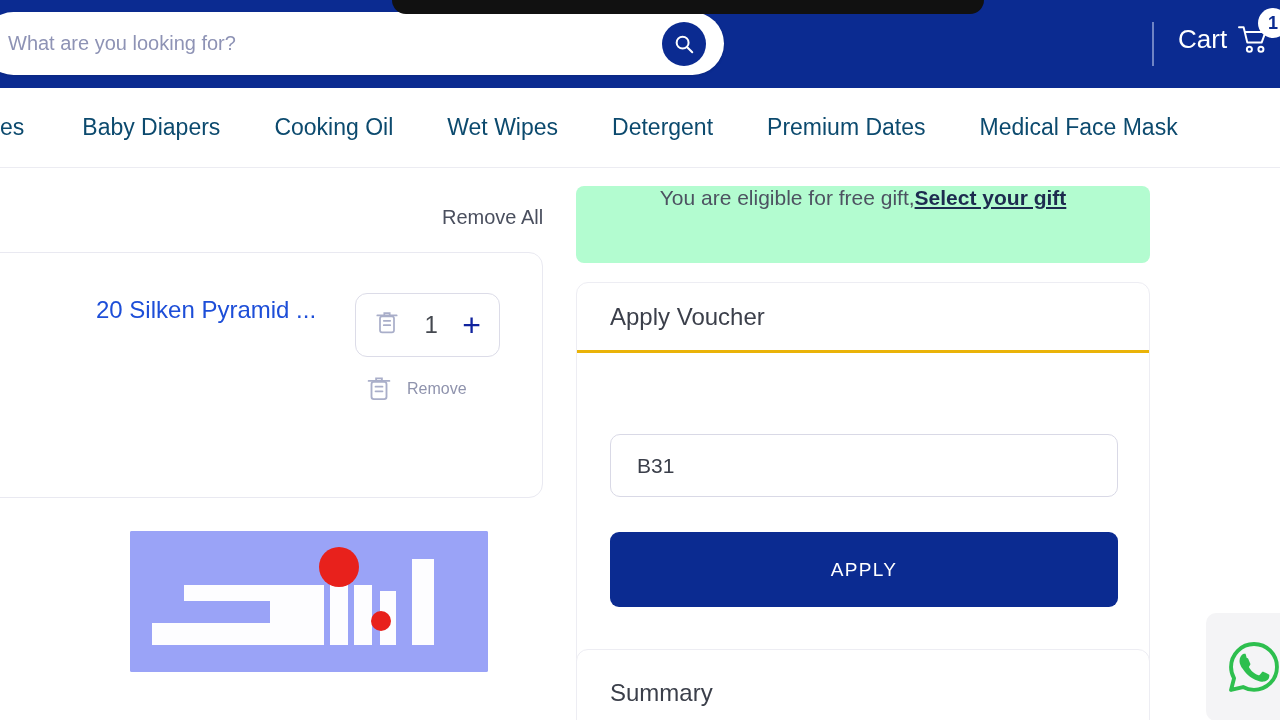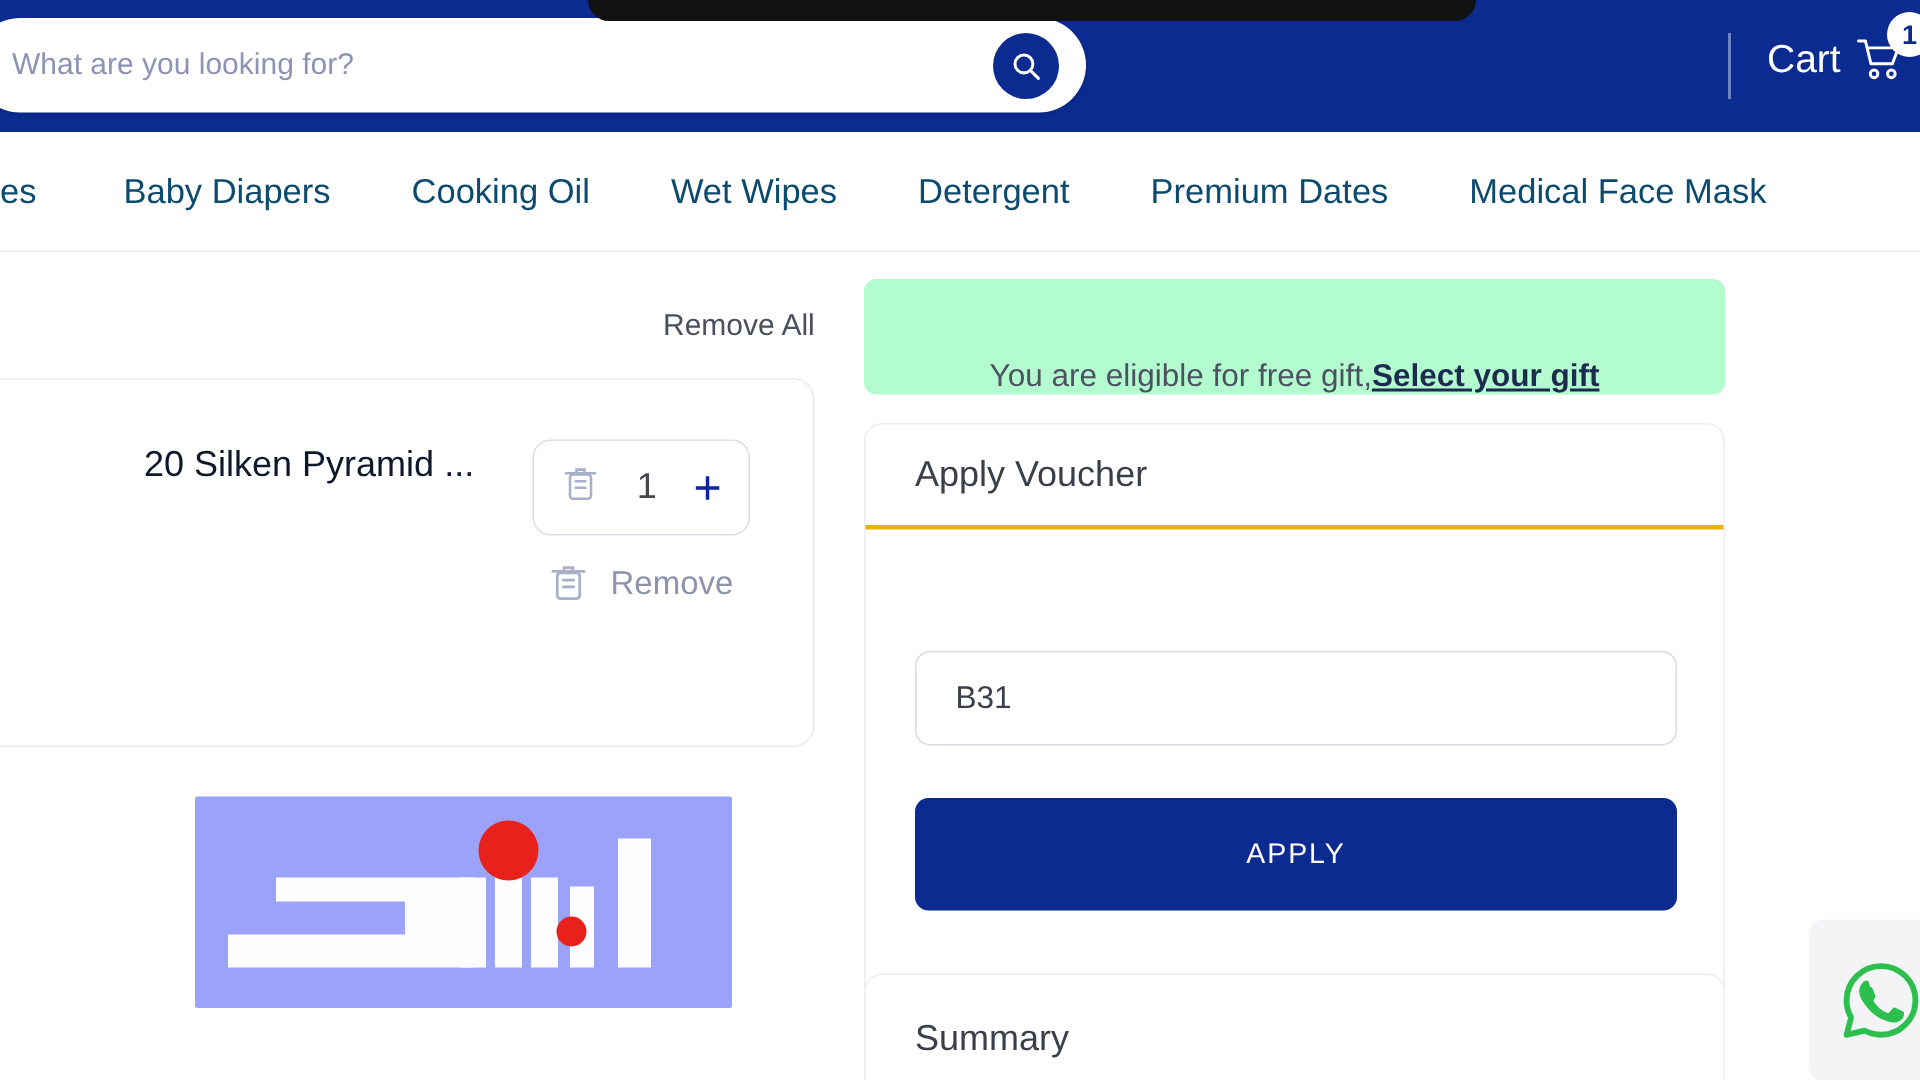--- a/index.html
+++ b/index.html
@@ -89,51 +89,51 @@
     position:absolute; left:442px; top:37px;
     font-size:20px; color:#4a4f5e; cursor:pointer;
   }
   .cart-card {
     position:absolute; left:-120px; top:83px;
     width:663px; height:246px;
     background:#ffffff; border:1px solid #e9e9f1; border-radius:14px;
   }
   .prod-title {
     position:absolute; left:96px; top:127px;
-    font-size:24px; color:#0f172a; white-space:nowrap;
+    font-size:24px; color:#1d4ed8; white-space:nowrap;
   }
   .stepper {
     position:absolute; left:355px; top:124px;
     width:145px; height:64px;
     border:1px solid #dcdce8; border-radius:12px;
     display:flex; align-items:center; justify-content:space-between;
     padding: 0 18px;
     background:#fff;
   }
   .qty-val { font-size:24px; color:#44484f; }
   .plus { font-size:32px; color:#10239e; line-height:1; font-weight:300; cursor:pointer;}
   .remove-row {
     position:absolute; left:365px; top:205px;
     display:flex; align-items:center; gap:14px; cursor:pointer;
   }
-  .remove-label { font-size:22px; color:#8f93ad;text-align:right; }
+  .remove-label { font-size:16px; color:#8f93ad;text-align:right; }
 
   .promo-img {
     position:absolute; left:130px; top:362px;
     width:358px; height:141px;
     background:#9aa3f7; border-radius:2px;
     overflow:hidden;
   }
 
   
   .gift-banner {
     position:absolute; left:576px; top:17px;
     width:574px; height:77px;
     background:#b3fcd0; border-radius:8px;
-    display:flex; align-items:flex-end; justify-content:center; 
+    display:flex; align-items:flex-start; justify-content:center; 
   }
   .gift-text { font-size:21px; color:#4d5261; }
   .gift-link {
     font-size:21px; color:#1d2b4f; font-weight:bold;
     text-decoration:underline; cursor:pointer;
   }
 
   .voucher-card {
     position:absolute; left:576px; top:113px;
     width:574px; height:516px;

